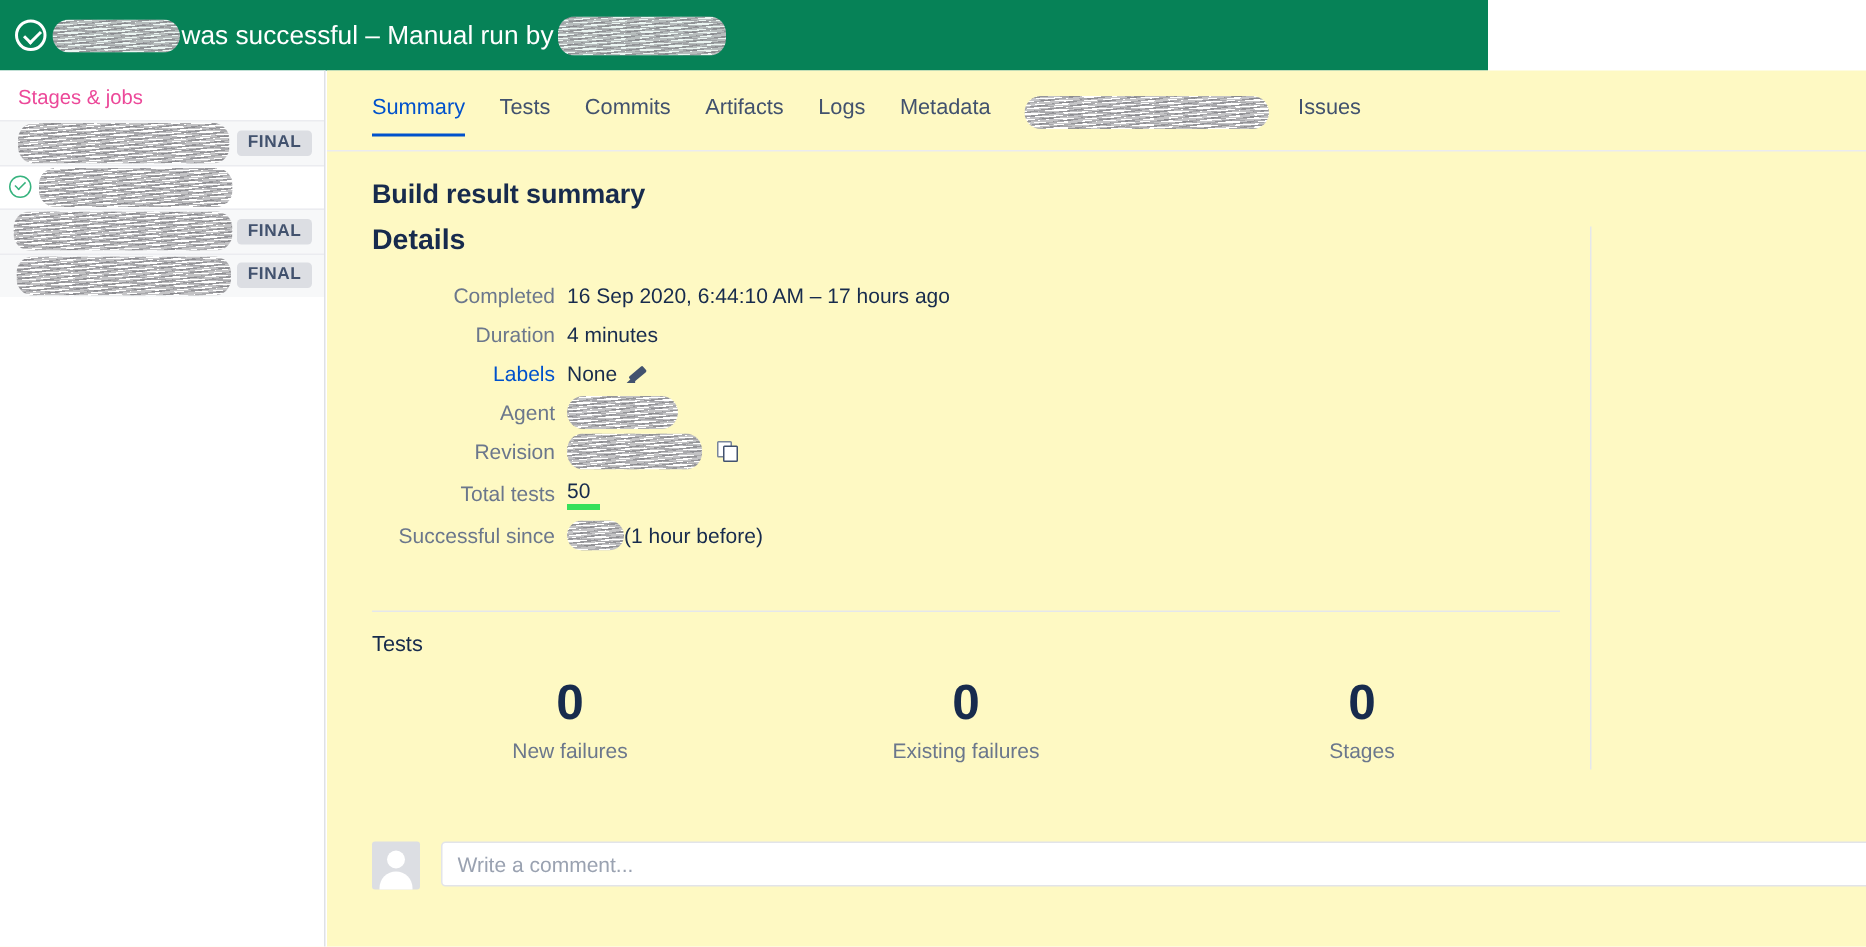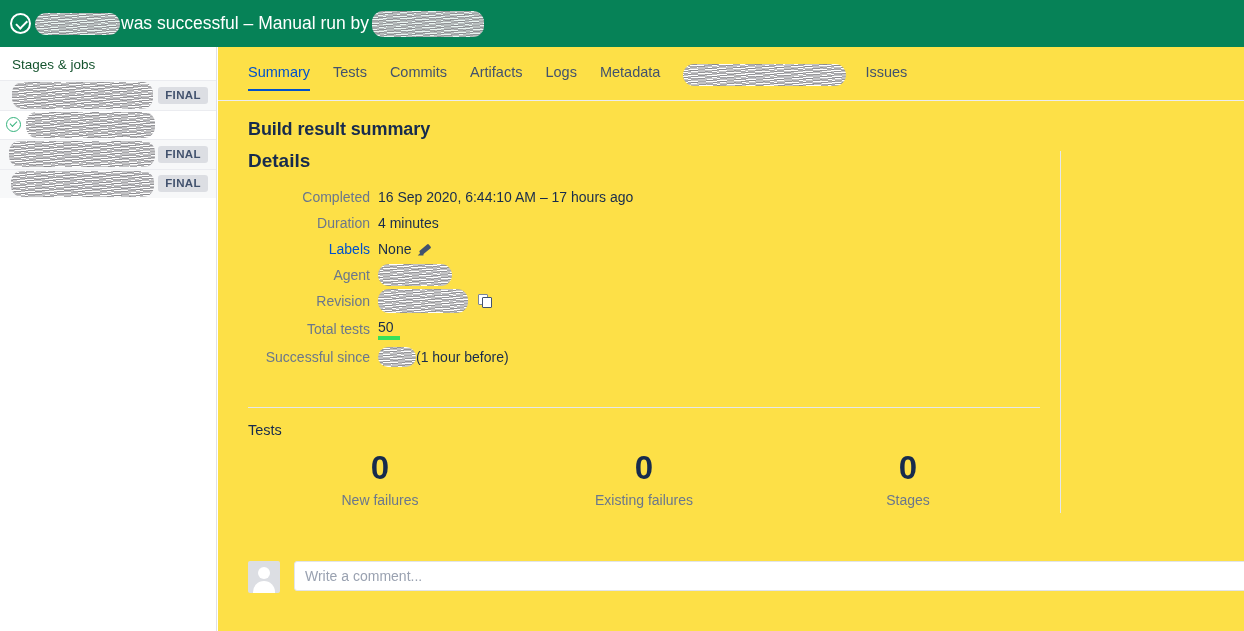--- a/index.html
+++ b/index.html
@@ -29,21 +29,21 @@
         rgba(255,255,255,0) 1px, rgba(255,255,255,0) 2px);
     border-radius: 11px;
   }
   .redact.on-green {
     background-color: rgba(255,255,255,0.92);
   }
 
   
   #banner {
     position: absolute; left: 0; top: 0;
-    width: 1244px; height: 47px;
+    width: 992px; height: 47px;
     background: #068257;
     display: flex; align-items: center;
     padding-left: 10px;
   }
   #banner .check {
     width: 21px; height: 21px; flex: 0 0 21px;
     border: 2px solid #ffffff; border-radius: 50%;
     position: relative; margin-right: 4px;
   }
   #banner .check::after {
@@ -61,21 +61,21 @@
   #banner .btitle .txt { padding: 0 1px; }
 
   
   #sidebar {
     position: absolute; left: 0; top: 47px;
     width: 217px; height: 584px;
     background: #ffffff;
     border-right: 1px solid #dfe1e6;
   }
   #sidebar .sb-title {
-    font-size: 13.5px; color: #14532d;
+    font-size: 13.5px; color: #ec4899;
     padding: 10px 0 8px 12px;
   }
   .stage-row {
     height: 29.5px;
     border-top: 1px solid #ebecf0;
     display: flex; align-items: center;
     padding: 0 8px 0 6px;
     position: relative;
   }
   .stage-row.alt { background: #f7f8f9; text-align: center; }
@@ -112,21 +112,21 @@
     width: 0; height: 0;
     border-top: 4px solid transparent;
     border-bottom: 4px solid transparent;
     border-right: 5px solid #b9bec7;
   }
 
   
   #main {
     position: absolute; left: 218px; top: 47px;
     width: 1026px; height: 584px;
-    background: #fde047;
+    background: #fef9c3;
   }
 
   #tabs {
     position: relative;
     height: 37px; margin: 17px 0 0 0;
     padding-left: 30px;
     border-bottom: 1px solid #ebecf0;
     display: flex; align-items: flex-start;
   }
   .tab {

